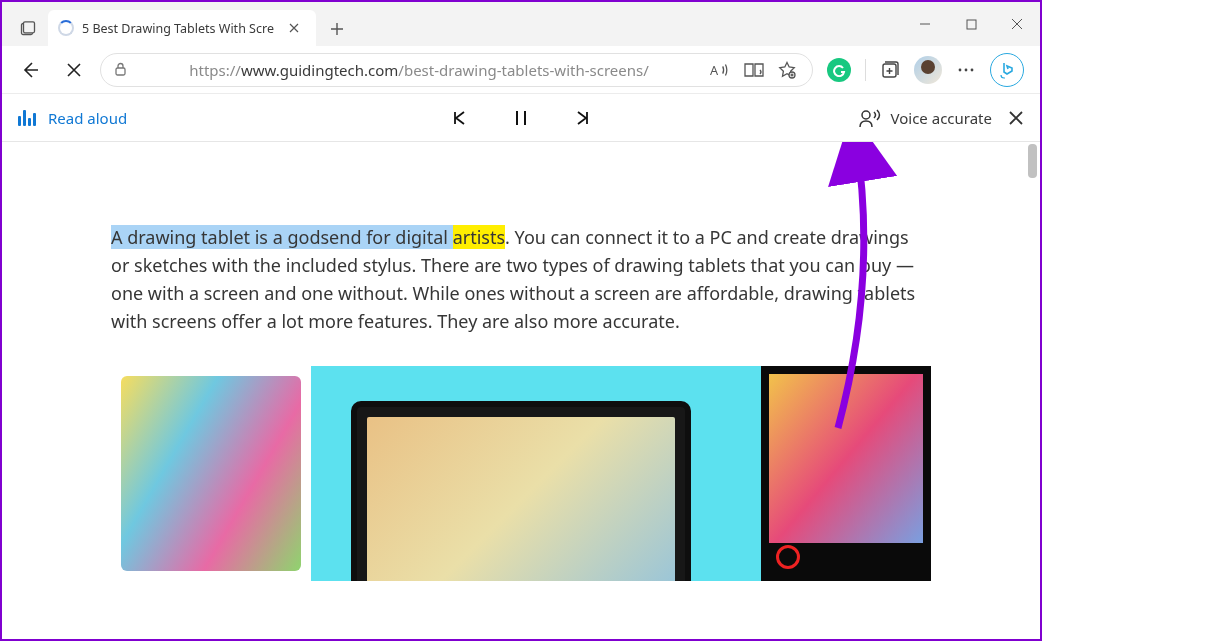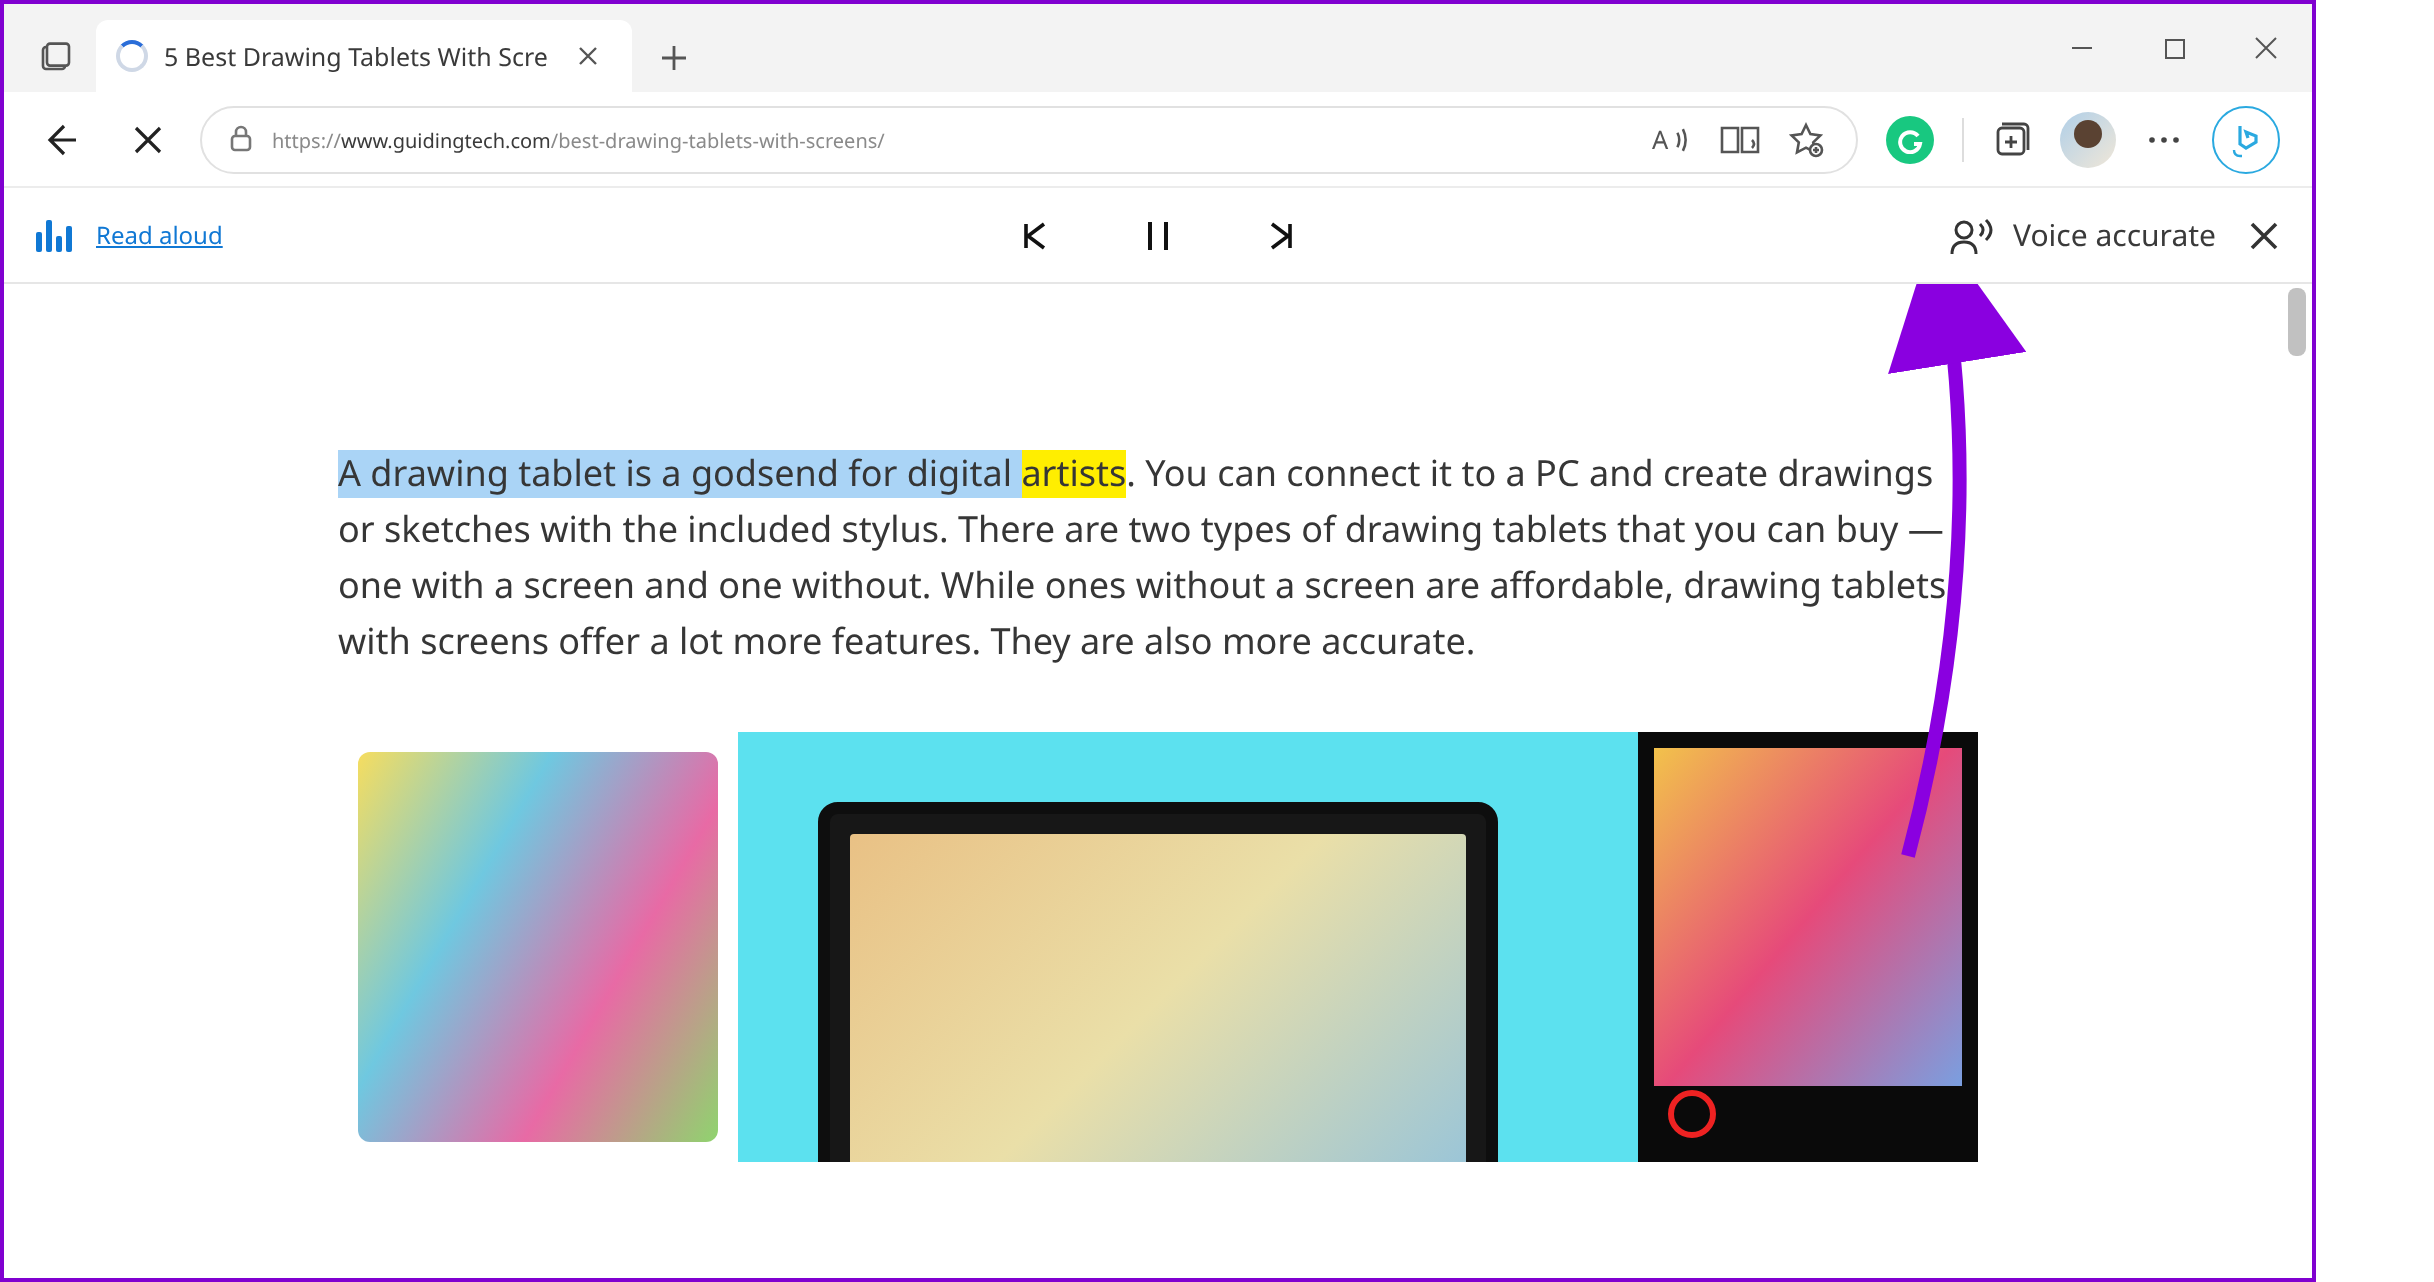--- a/index.html
+++ b/index.html
@@ -1,48 +1,48 @@
 <!DOCTYPE html>
 <html><head>
 <meta charset="utf-8">
 <style>
   * { box-sizing: border-box; margin: 0; padding: 0; font-family: "Segoe UI", -apple-system, system-ui, sans-serif; }
   html, body { width: 1217px; height: 641px; overflow: hidden; background: #fff; }
-  .window { width: 1158px; height: 641px; border: 2px solid #8000d0; background:#fff; position: relative; display:flex; flex-direction:column;}
+  .window { width: 1042px; height: 641px; border: 2px solid #8000d0; background:#fff; position: relative; display:flex; flex-direction:column;}
   
   .titlebar { height: 44px; background: #f3f3f3; display:flex; align-items:flex-end; }
   .tabmgr { width:40px; height:34px; display:flex; align-items:center; justify-content:center; margin-left:6px; margin-bottom:0; color:#444; }
   .tab { height:36px; background:#fff; border-radius:6px 6px 0 0; min-width:260px; max-width:290px; display:flex; align-items:center; padding:0 10px; gap:8px; margin-bottom:0; position:relative; }
   .tab .spinner { width:16px; height:16px; border:2px solid #cfd8e6; border-top-color:#2a6dd8; border-radius:50%; }
   .tab-title { font-size:12.5px; color:#3a3a3a; white-space:nowrap; overflow:hidden; text-overflow:ellipsis; flex:1;}
   .tab-close { width:24px; height:24px; display:flex; align-items:center; justify-content:center; color:#555; border-radius:4px;}
   .newtab { width:34px; height:34px; display:flex; align-items:center; justify-content:center; color:#555; margin-left:4px;}
   .wincontrols { margin-left:auto; display:flex; height:44px;}
   .wc { width:46px; display:flex; align-items:center; justify-content:center; color:#555;}
   
   .addrbar { height:48px; background:#fff; display:flex; align-items:center; padding:0 10px; gap:8px; border-bottom:1px solid #ececec;}
   .navbtn { width:36px; height:36px; display:flex; align-items:center; justify-content:center; color:#333; border-radius:6px;}
   .addr { flex:1; height:34px; background:#fff; border:1px solid #e1e1e1; border-radius:18px; display:flex; align-items:center; padding:0 12px; gap:8px;}
   .addr .lock { color:#666; }
-  .addr-text { font-size:10px; color:#8a8a8a; white-space:nowrap; flex:1;}
+  .addr-text { font-size:15px; color:#8a8a8a; white-space:nowrap; flex:1;text-align:center;}
   .addr-text .domain { color:#3a3a3a;}
   .addr-icons { display:flex; align-items:center; gap:14px; padding-right:4px;}
   .addr-icons > * { color:#555;}
   .tb-right { display:flex; align-items:center; gap:14px; padding:0 6px;}
   .sep { width:1px; height:22px; background:#ddd;}
   .profile-pic { width:28px;height:28px;border-radius:50%; background:linear-gradient(135deg,#b0cfe8,#f0e7d8); position:relative; overflow:hidden;}
   .profile-pic::after{content:""; position:absolute; left:7px; top:4px; width:14px; height:14px; border-radius:50%; background:#5a4232;}
   .bing-btn { width:34px; height:34px; border:1.5px solid #2aa9e0; border-radius:50%; display:flex; align-items:center; justify-content:center;}
   .grammarly{ width:24px;height:24px; border-radius:50%; background:#18c880; display:flex;align-items:center;justify-content:center;}
   
   .ra-bar { height:48px; border-bottom:1px solid #e6e6e6; display:flex; align-items:center; padding:0 16px; position:relative;}
   .ra-left { display:flex; align-items:center; gap:12px; color:#1078d4;}
   .ra-icon { display:flex; align-items:flex-end; gap:2px;}
   .ra-icon span{ width:3px; background:#1078d4; border-radius:1px;}
-  .ra-label { font-size:12px; color:#1078d4;text-decoration:underline;}
+  .ra-label { font-size:15px; color:#1078d4;}
   .ra-center { position:absolute; left:50%; transform:translateX(-50%); display:flex; gap:26px; align-items:center;}
   .pc-btn { width:36px;height:36px; display:flex;align-items:center;justify-content:center; color:#1d1d1d;}
   .ra-right { margin-left:auto; display:flex; align-items:center; gap:16px; color:#3a3a3a;}
   .vo-label { font-size:15px;}
   
   .page { flex:1; overflow:hidden; position:relative; background:#fff; display:flex; justify-content:center;}
   .article { width:820px; padding-top:82px;}
   .para { font-size:18px; line-height:1.55; color:#363636;}
   .hl-sel { background:#aad4f6;}
   .hl-word { background:#ffee00;}

